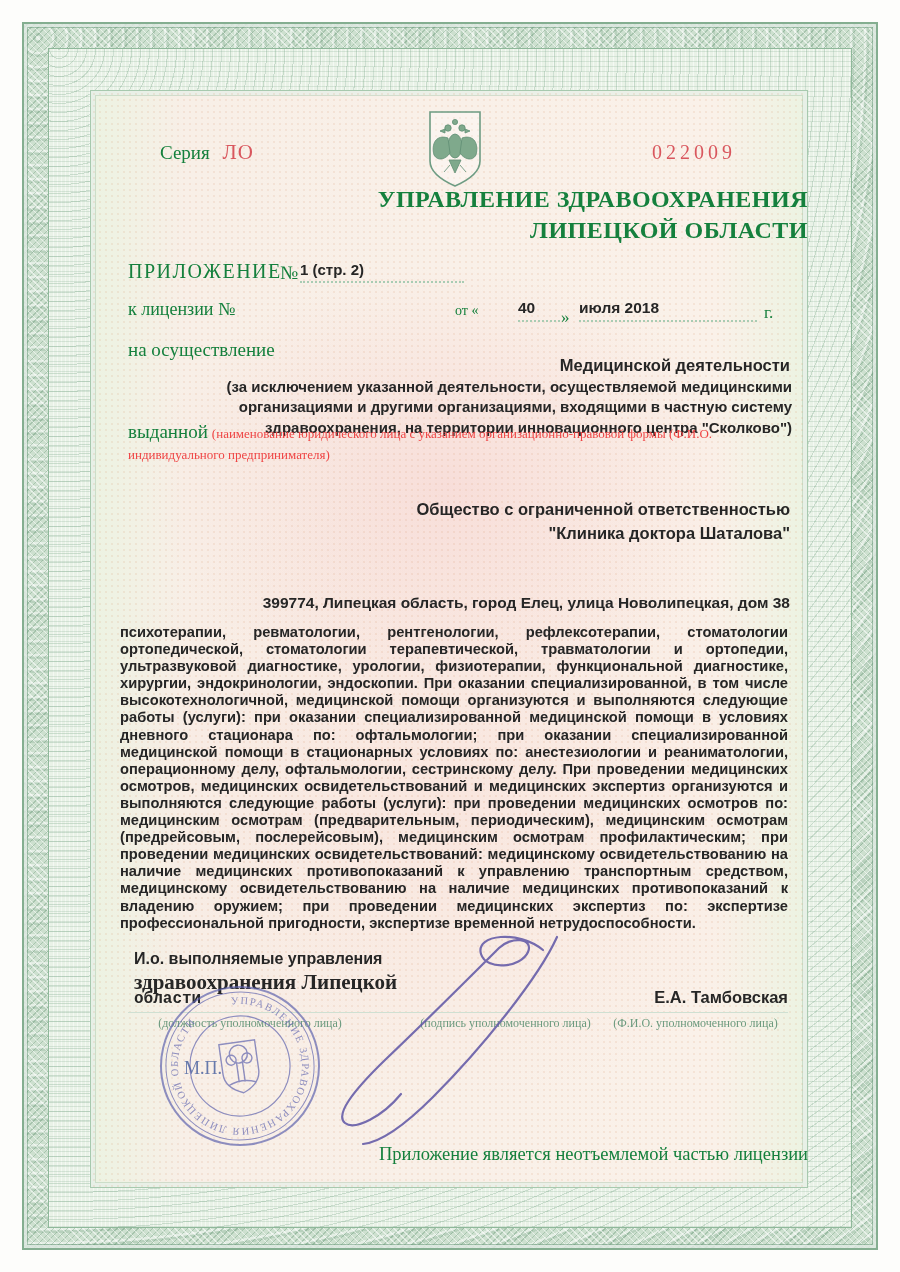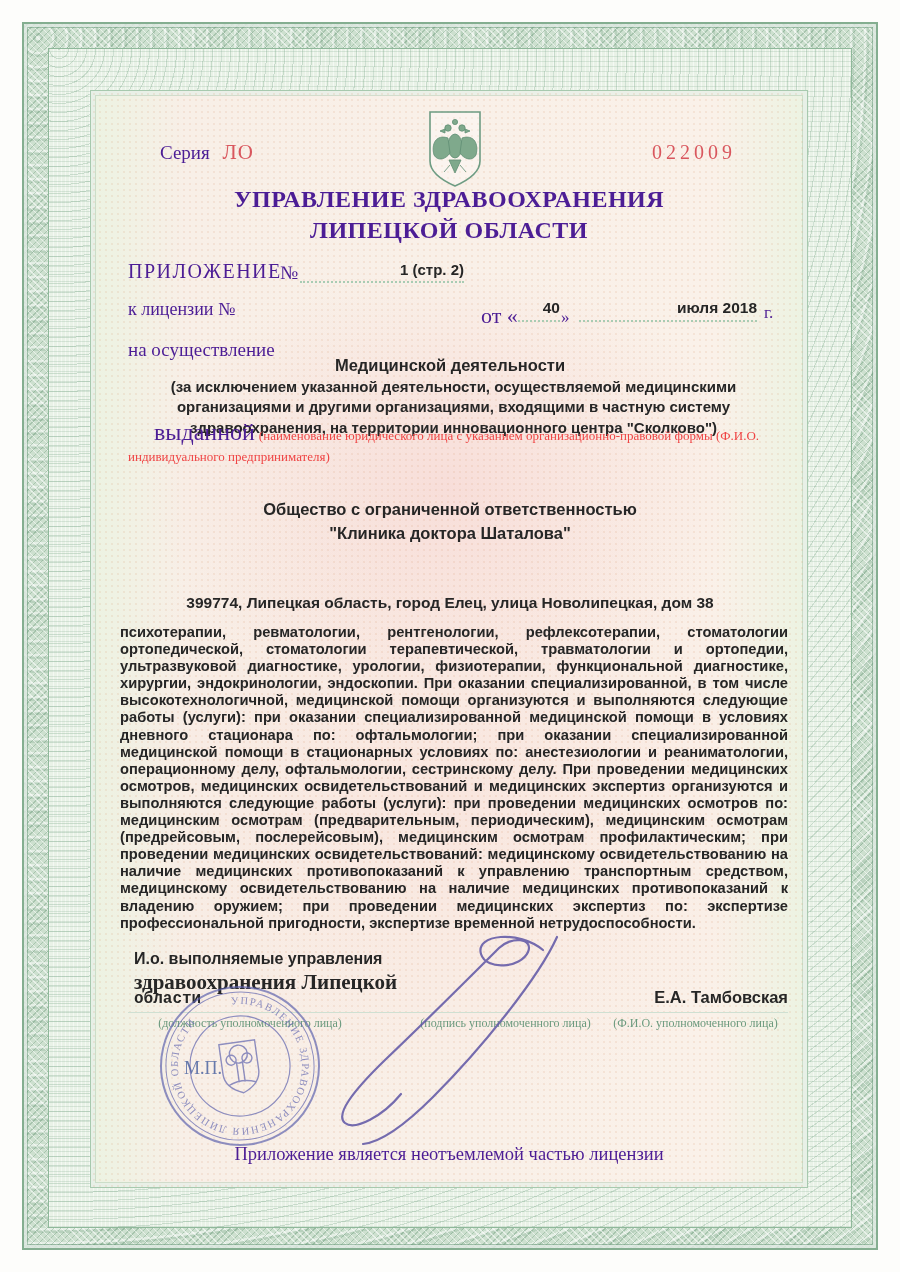--- a/index.html
+++ b/index.html
@@ -37,28 +37,28 @@
       linear-gradient(90deg, #ecf3e2 0%, #f8efe7 13%, #faf1e9 87%, #ecf3e2 100%);
     border:1px solid #a7c9ae;
     box-shadow: inset 0 0 0 4px rgba(255,255,255,.55), inset 0 0 0 5px rgba(150,190,160,.38);
   }
   .page-inner::before {
     content:""; position:absolute; inset:0; pointer-events:none;
     background-image: radial-gradient(rgba(213,150,108,.15) 1px, transparent 1.4px);
     background-size:6px 6px;
   }
   .abs { position:absolute; }
-  .green  { color:#4c1d95; }
+  .green  { color:#15803d; }
   .greenl { color:#ef4444; }
   .red    { color:#d9575e; }
   .ink    { color:#262626; font-family:"Liberation Sans", sans-serif; font-weight:700; }
   .serif  { font-family:"Liberation Serif", serif; }
-  .center { text-align:center; }
+  .center { text-align:right; }
   .dotline { border-bottom:2px dotted #a9ccb3; }
-  .fillval { position:absolute; left:0; right:0; bottom:3px; text-align:right; }
+  .fillval { position:absolute; left:0; right:0; bottom:3px; text-align:left; }
   .cap { font-size:12px; color:#6b9a7e; text-align:center; }
   svg text { font-family:"Liberation Serif", serif; }
 </style>
 </head>
 <body>
 
 <div class="page">
 
   <div class="band1"></div>
   <div class="band2"></div>
@@ -90,36 +90,36 @@
   <div class="abs green serif center" style="left:90px; right:92px; top:186px; font-size:24px; font-weight:700; letter-spacing:0.5px;">УПРАВЛЕНИЕ ЗДРАВООХРАНЕНИЯ</div>
   <div class="abs green serif center" style="left:90px; right:92px; top:217px; font-size:24px; font-weight:700; letter-spacing:0.5px;">ЛИПЕЦКОЙ ОБЛАСТИ</div>
 
   <div class="abs green serif" style="left:128px; top:260px; font-size:20px; letter-spacing:1.5px;">ПРИЛОЖЕНИЕ</div>
   <div class="abs green serif" style="left:280px; top:262px; font-size:19px;">№</div>
   <div class="abs dotline" style="left:300px; top:256px; width:164px; height:27px;">
     <span class="fillval ink" style="font-size:15px;">1 (стр. 2)</span>
   </div>
 
   <div class="abs green serif" style="left:128px; top:299px; font-size:18px;">к лицензии №</div>
-  <div class="abs green serif" style="left:481px; top:303px; font-size:22px;">от «</div>
+  <div class="abs green serif" style="left:455px; top:303px; font-size:14px;">от «</div>
   <div class="abs dotline" style="left:518px; top:294px; width:42px; height:28px;">
     <span class="fillval ink" style="font-size:15.5px;">40</span>
   </div>
   <div class="abs green serif" style="left:561px; top:308px; font-size:17px;">»</div>
   <div class="abs dotline" style="left:579px; top:294px; width:178px; height:28px;">
     <span class="fillval ink" style="font-size:15.5px;">июля 2018</span>
   </div>
   <div class="abs green serif" style="left:764px; top:303px; font-size:17px;">г.</div>
 
   <div class="abs green serif" style="left:128px; top:339px; font-size:19px;">на осуществление</div>
   <div class="abs ink center" style="left:110px; right:110px; top:356px; font-size:16.5px;">Медицинской деятельности</div>
   <div class="abs ink center" style="left:115px; right:108px; top:377px; font-size:15px; font-weight:600; line-height:20.4px;">(за исключением указанной деятельности, осуществляемой медицинскими организациями и другими организациями, входящими в частную систему здравоохранения, на территории инновационного центра "Сколково")</div>
 
   <div class="abs" style="left:128px; right:115px; top:422px; line-height:20px;">
-    <span class="green serif" style="font-size:24px;margin-left:26px;">выданной</span>
+    <span class="green serif" style="font-size:19px;">выданной</span>
     <span class="greenl serif" style="font-size:13px;">(наименование юридического лица с указанием организационно-правовой формы (Ф.И.О. индивидуального предпринимателя)</span>
   </div>
 
   <div class="abs ink center" style="left:110px; right:110px; top:500px; font-size:16.5px;">Общество с ограниченной ответственностью</div>
   <div class="abs ink center" style="left:110px; right:110px; top:524px; font-size:16.5px;">"Клиника доктора Шаталова"</div>
 
   <div class="abs ink center" style="left:110px; right:110px; top:594px; font-size:15.5px;">399774, Липецкая область, город Елец, улица Новолипецкая, дом 38</div>
 
   <div class="abs ink" style="left:120px; right:112px; top:624px; font-size:14.7px; line-height:17.1px; text-align:justify;">психотерапии, ревматологии, рентгенологии, рефлексотерапии, стоматологии ортопедической, стоматологии терапевтической, травматологии и ортопедии, ультразвуковой диагностике, урологии, физиотерапии, функциональной диагностике, хирургии, эндокринологии, эндоскопии. При оказании специализированной, в том числе высокотехнологичной, медицинской помощи организуются и выполняются следующие работы (услуги): при оказании специализированной медицинской помощи в условиях дневного стационара по: офтальмологии; при оказании специализированной медицинской помощи в стационарных условиях по: анестезиологии и реаниматологии, операционному делу, офтальмологии, сестринскому делу. При проведении медицинских осмотров, медицинских освидетельствований и медицинских экспертиз организуются и выполняются следующие работы (услуги): при проведении медицинских осмотров по: медицинским осмотрам (предварительным, периодическим), медицинским осмотрам (предрейсовым, послерейсовым), медицинским осмотрам профилактическим; при проведении медицинских освидетельствований: медицинскому освидетельствованию на наличие медицинских противопоказаний к управлению транспортным средством, медицинскому освидетельствованию на наличие медицинских противопоказаний к владению оружием; при проведении медицинских экспертиз по: экспертизе профессиональной пригодности, экспертизе временной нетрудоспособности.</div>
 

